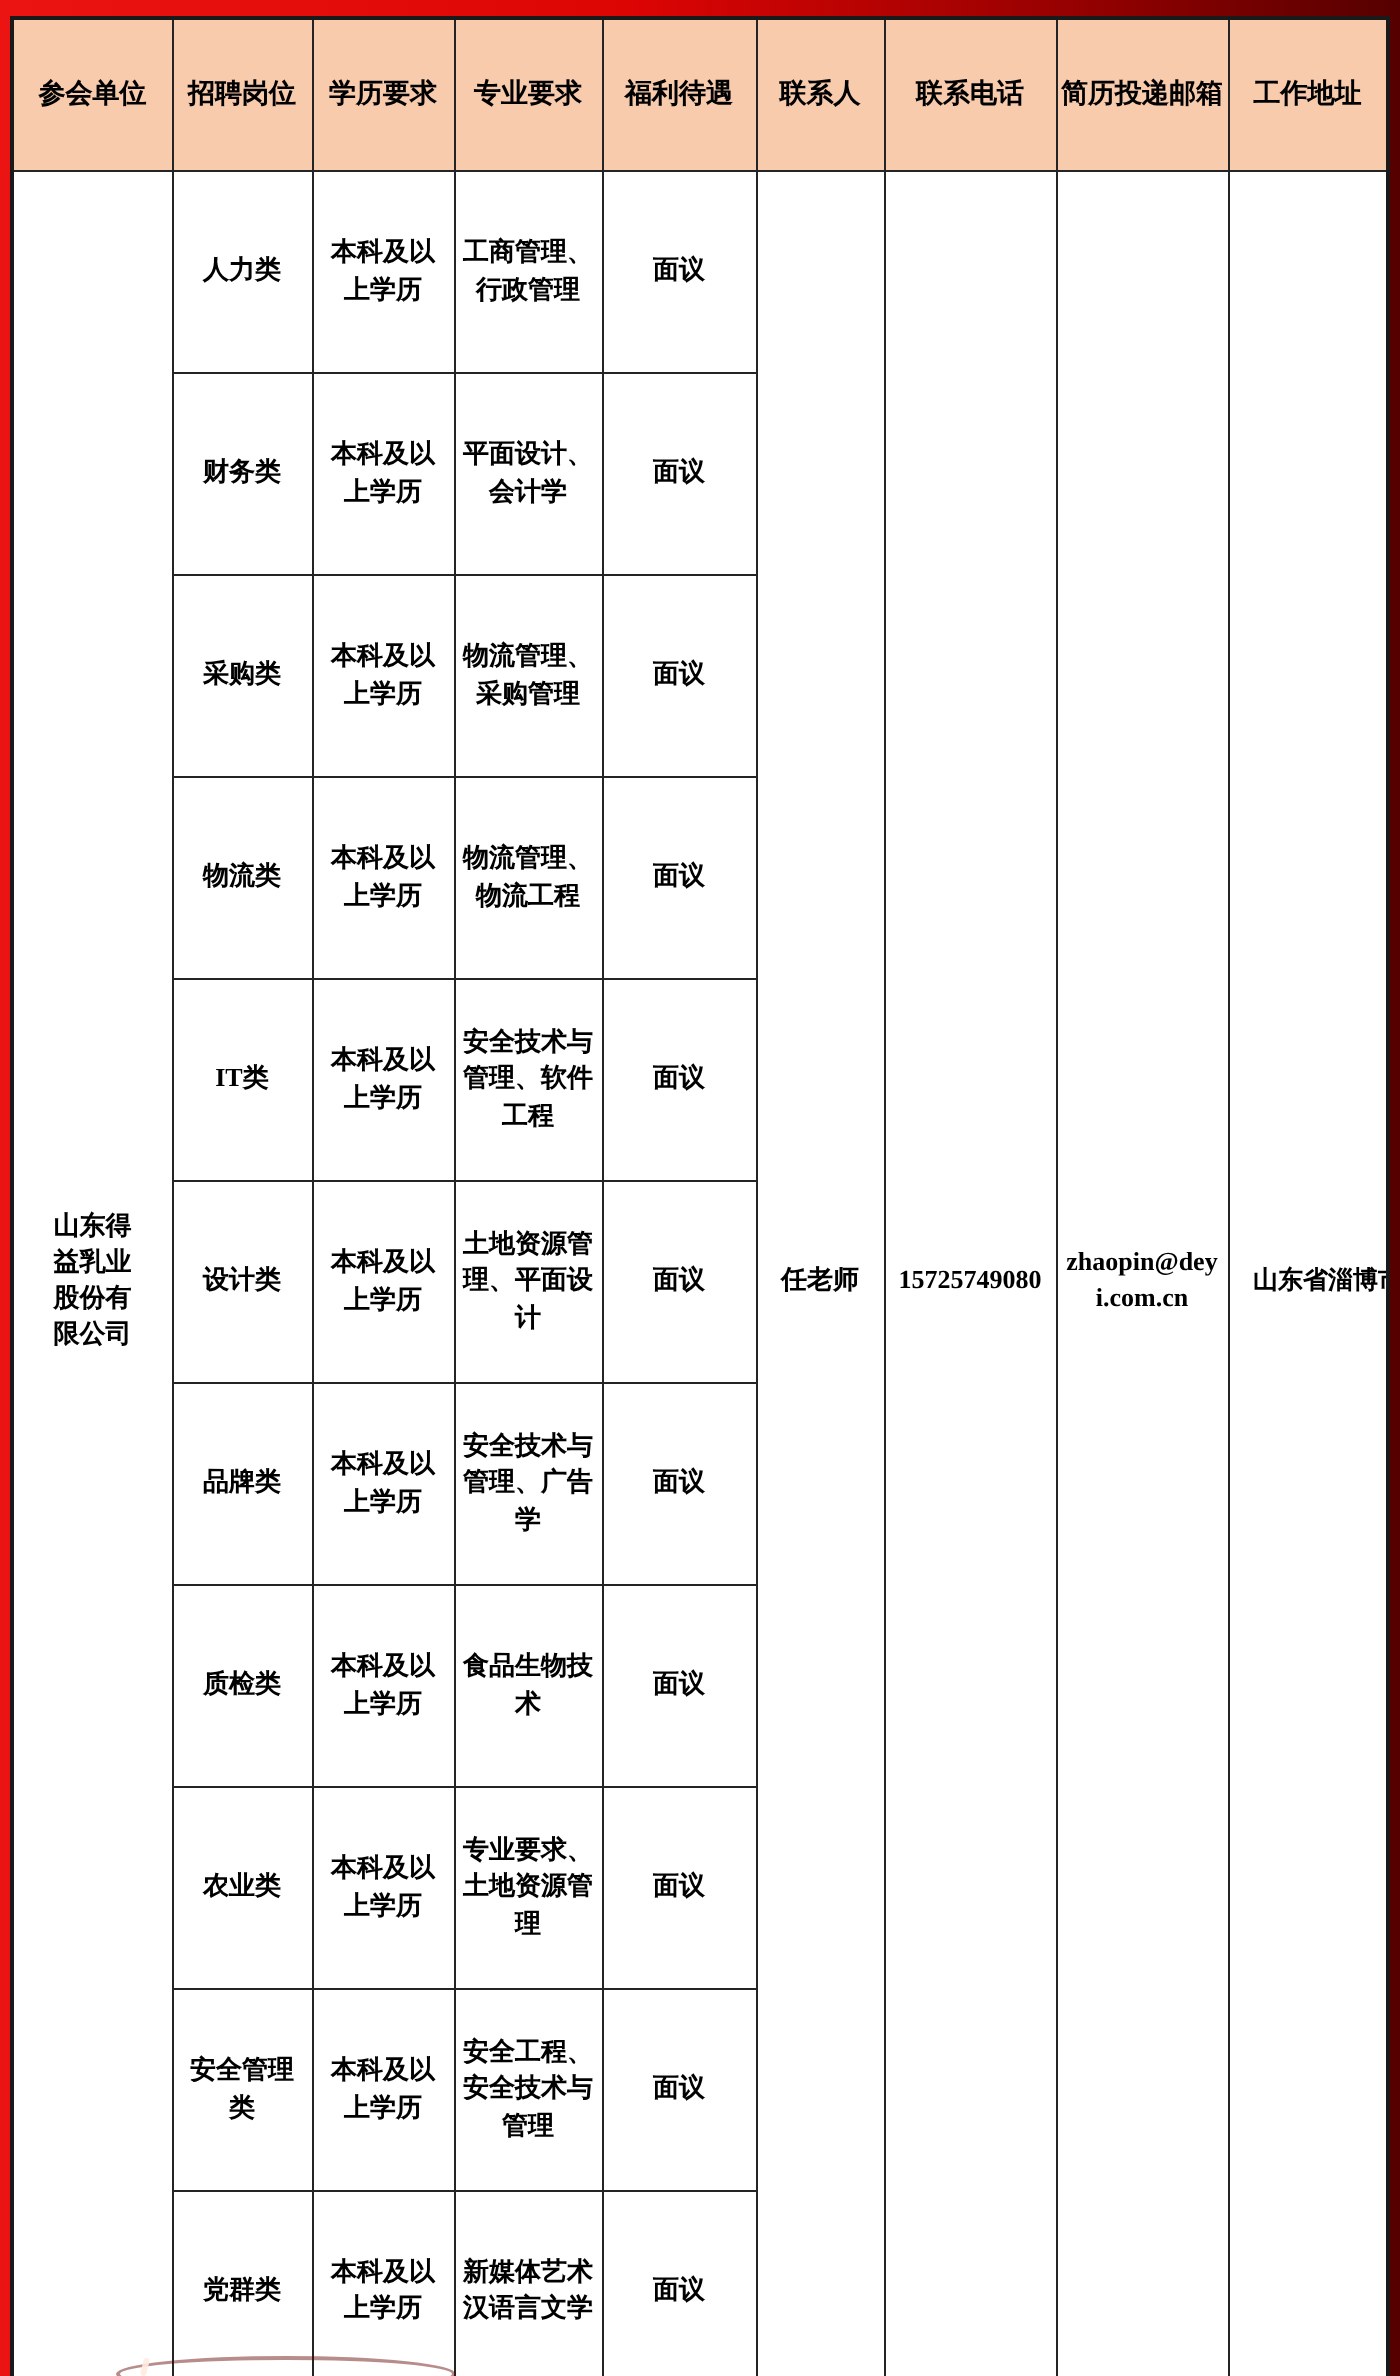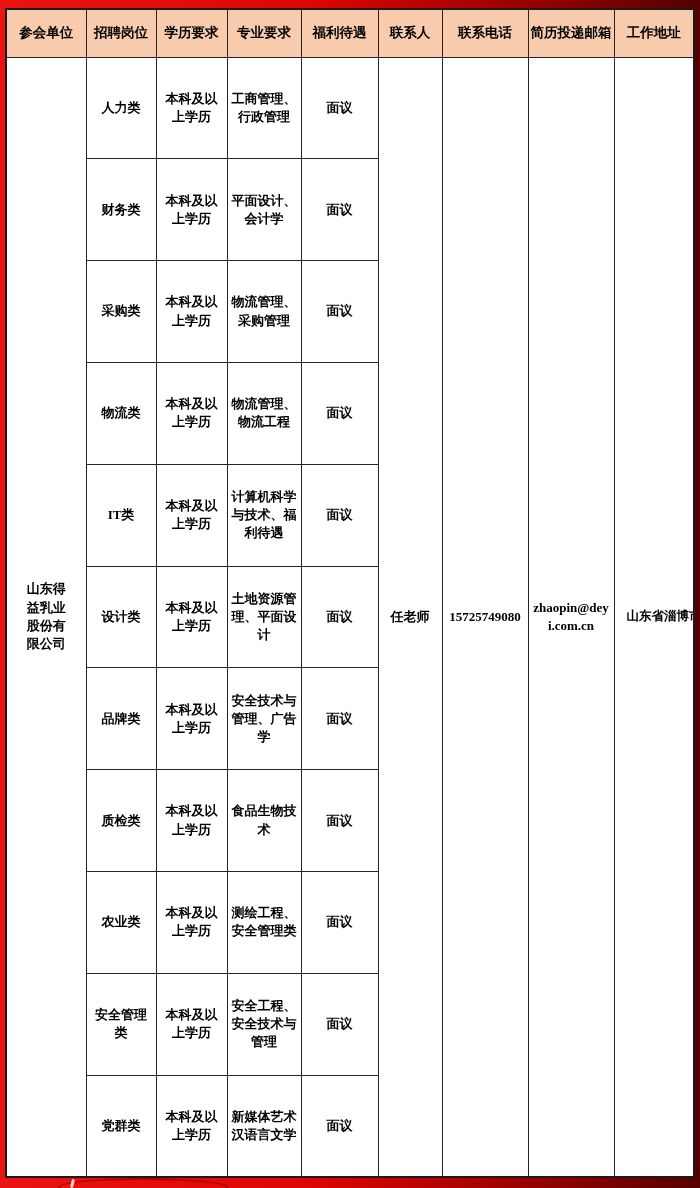--- a/index.html
+++ b/index.html
@@ -26,21 +26,21 @@
   th, td {
     border: 1.5px solid #242424;
     text-align: center;
     vertical-align: middle;
     font-weight: bold;
     padding: 1px 3px;
     line-height: 1.4;
     overflow: hidden;
   }
   table { border: 2px solid #1a1a1a; }
-  thead tr { height: 48px; }
+  thead tr { height: 76px; }
   tbody tr { height: 101px; }
   th {
     background: var(--header-bg, #f8cbad);
     font-size: 13.5px;
     padding: 1px 1px;
   }
   td { font-size: 13px; background: #ffffff; }
   .c-company { padding: 0 16px; }
   .c-email { word-break: break-all; font-size: 13px; padding: 1px 2px; font-family: Liberation Serif, serif; }
   .c-address { font-size: 12.5px; padding: 1px 12px; white-space: nowrap; }
@@ -119,21 +119,21 @@
         </tr>
         <tr>
           <td class="c-position">物流类</td>
           <td class="c-education">本科及以上学历</td>
           <td class="c-major">物流管理、物流工程</td>
           <td class="c-salary">面议</td>
         </tr>
         <tr>
           <td class="c-position">IT类</td>
           <td class="c-education">本科及以上学历</td>
-          <td class="c-major">计算机科学与技术、福利待遇</td>
+          <td class="c-major">安全技术与管理、软件工程</td>
           <td class="c-salary">面议</td>
         </tr>
         <tr>
           <td class="c-position">设计类</td>
           <td class="c-education">本科及以上学历</td>
           <td class="c-major">土地资源管理、平面设计</td>
           <td class="c-salary">面议</td>
         </tr>
         <tr>
           <td class="c-position">品牌类</td>
@@ -143,21 +143,21 @@
         </tr>
         <tr>
           <td class="c-position">质检类</td>
           <td class="c-education">本科及以上学历</td>
           <td class="c-major">食品生物技术</td>
           <td class="c-salary">面议</td>
         </tr>
         <tr>
           <td class="c-position">农业类</td>
           <td class="c-education">本科及以上学历</td>
-          <td class="c-major">测绘工程、安全管理类</td>
+          <td class="c-major">专业要求、土地资源管理</td>
           <td class="c-salary">面议</td>
         </tr>
         <tr>
           <td class="c-position">安全管理类</td>
           <td class="c-education">本科及以上学历</td>
           <td class="c-major">安全工程、安全技术与管理</td>
           <td class="c-salary">面议</td>
         </tr>
         <tr>
           <td class="c-position">党群类</td>

